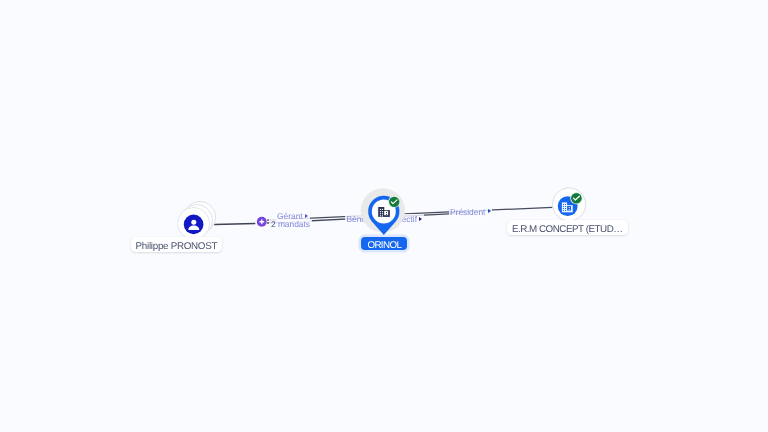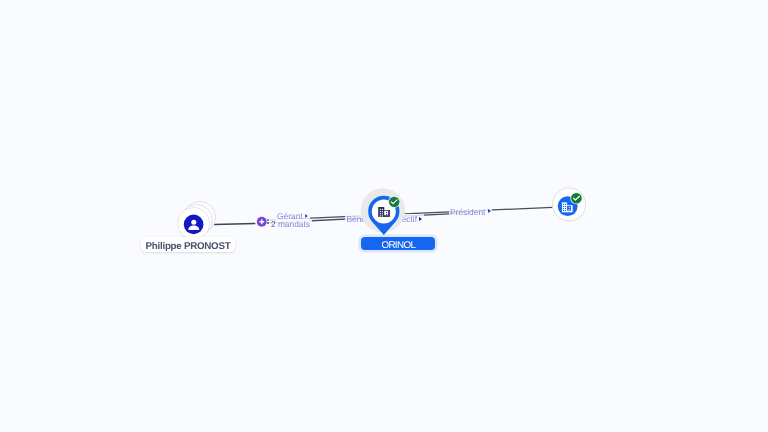--- a/index.html
+++ b/index.html
@@ -11,21 +11,21 @@
   #edge-labels-layer{z-index:2;}
   #nodes-layer{z-index:3;}
   #node-labels-layer{z-index:4;}
   .node-label{
      position:absolute;white-space:nowrap;background:#ffffff;border-radius:4.5px;
      color:#4a5270;font-size:9.8px;line-height:20.5px;height:15.2px;padding:0 4.6px;box-sizing:content-box;
      letter-spacing:-0.28px;
      box-shadow:0 1px 2.2px rgba(60,64,90,.15),0 0 0 .5px rgba(60,64,90,.035);
   }
   .node-label.sel{background:#1667ef;color:#ffffff;font-size:9.8px;letter-spacing:-0.62px;
-     height:13.5px;line-height:18.7px;border-radius:4px;padding:0 20px;box-sizing:content-box;
+     height:13.5px;line-height:18.7px;border-radius:4px;padding:0 6px;box-sizing:content-box;
      box-shadow:0 0 0 2.6px rgba(22,103,239,.13);}
   .edge-label{position:absolute;white-space:nowrap;font-size:8.4px;color:#8086dc;
      line-height:8.4px;background:rgba(250,251,255,.82);padding:1.4px 1.5px;margin-left:-1.5px;}
   .edge-label .arw{display:inline-block;width:0;height:0;margin-left:2.4px;
      border-top:2.25px solid transparent;border-bottom:2.25px solid transparent;
      border-left:3.1px solid #5a4fc0;vertical-align:1.5px;font-size:0;}
   .edge-sub{position:absolute;white-space:nowrap;font-size:8.4px;color:#8086dc;line-height:8.4px;
      background:rgba(250,251,255,.82);padding:1.4px 1.5px;margin-left:-1.5px;}
   .edge-sub b{color:#3f3f9a;font-weight:normal;}
 </style>
@@ -115,17 +115,18 @@
       <path d="M573.5 198.1 L575.3 200.0 L579.4 196.2" fill="none" stroke="#ffffff" stroke-width="1.2" stroke-linecap="round" stroke-linejoin="round"></path>
     </g>
 
     <g>
       <circle cx="261.75" cy="221.75" r="4.9" fill="#7343da"></circle>
       <path d="M261.8 219.35 v4.8 M259.4 221.75 h4.8" stroke="#ffffff" stroke-width="1.3" stroke-linecap="butt"></path>
     </g>
   </svg>
 
   <div id="node-labels-layer" class="layer">
-    <div class="node-label" style="left:141px;top:237.3px;font-weight:bold;">Philippe PRONOST</div>
+    <div class="node-label" style="left:131px;top:237.3px;">Philippe PRONOST</div>
     <div class="node-label sel" style="left:361.4px;top:236.8px;">ORINOL</div>
+    <div class="node-label" style="left:506.6px;top:220.3px;letter-spacing:-0.47px;padding:0 5.3px;">E.R.M CONCEPT (ETUD…</div>
   </div>
 
 </div>
 
 </body></html>

